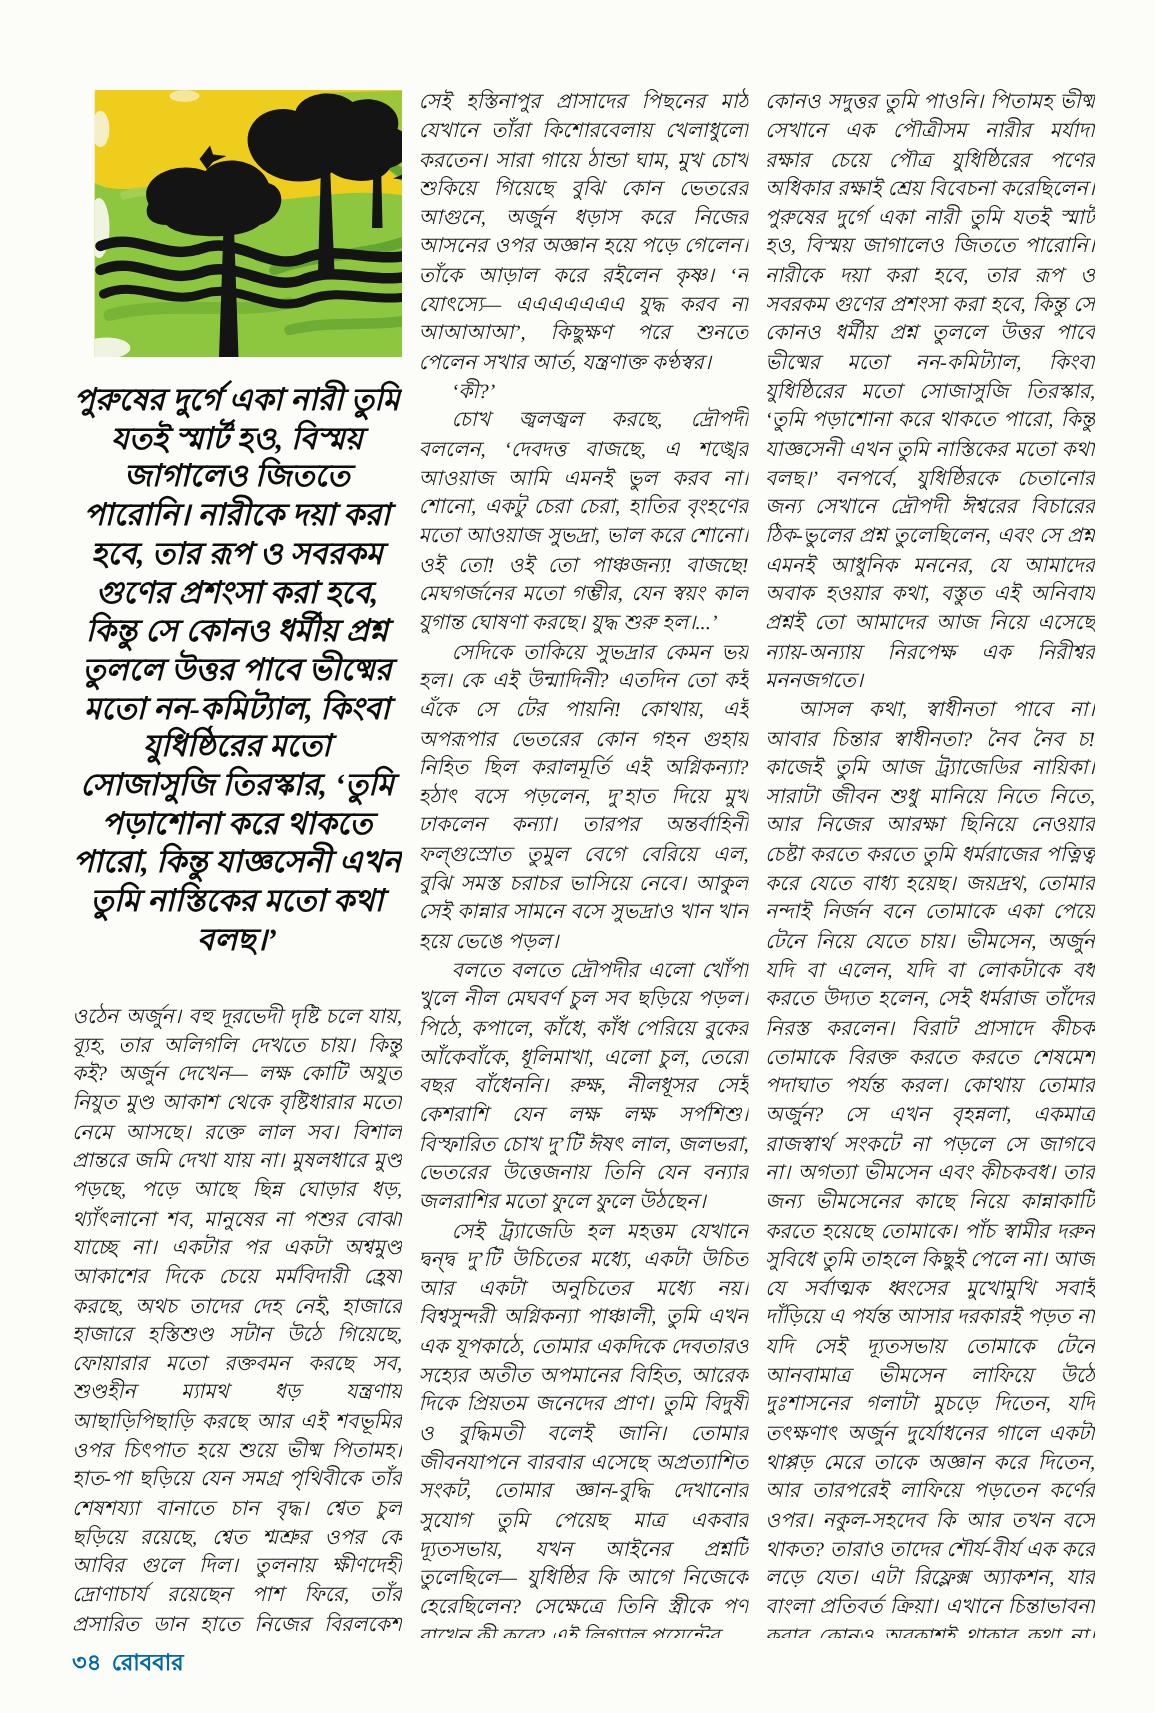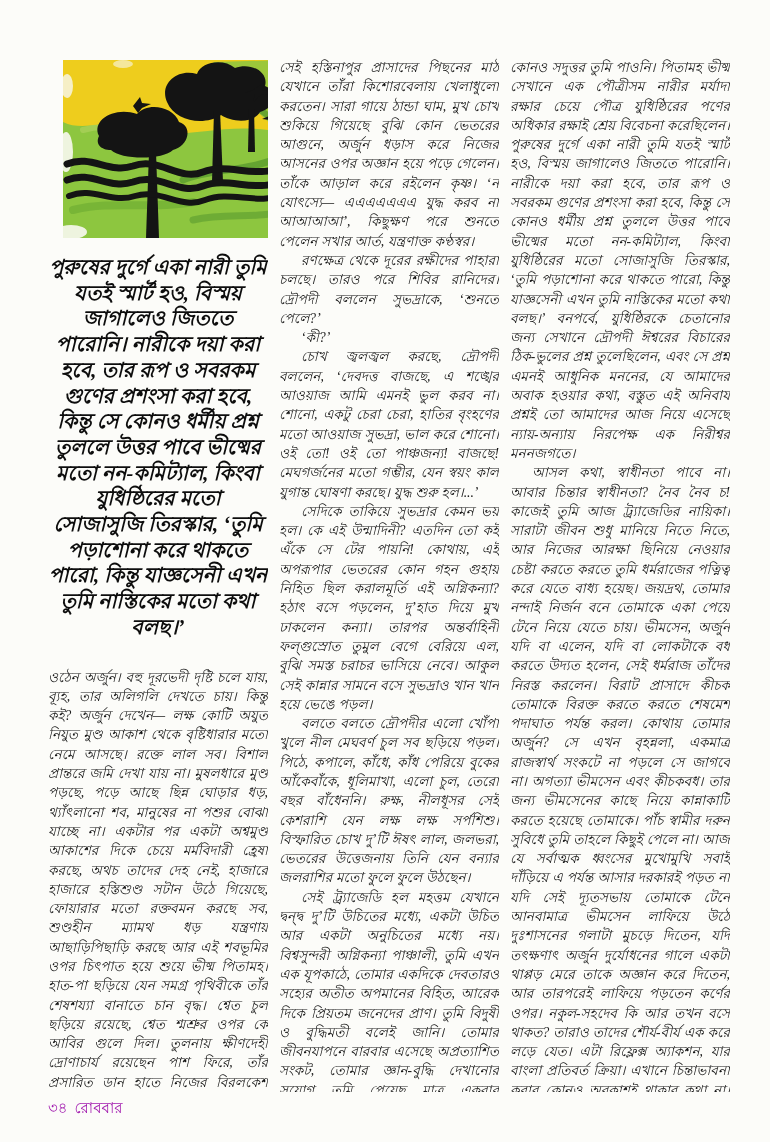--- a/index.html
+++ b/index.html
@@ -42,21 +42,22 @@
     font-weight:700;
     font-size:20.5px;
     line-height:25.7px;
     text-align:center;
     color:#0d0d0d;
   }
   .pagefooter {
     position:absolute; left:48px; top:1096px;
     font-size:15px;
     display:flex; gap:7px;
-    color:#a21caf;
+    color:#0369a1;
+    font-weight:bold;
   }
 </style>
 </head>
 <body>
 
 <div class="page">
 
   <div class="columns">
 
     <div class="col">
@@ -114,21 +115,20 @@
         </svg>
       </figure>
 
       <blockquote class="pullquote">পুরুষের দুর্গে একা নারী তুমি যতই স্মার্ট হও, বিস্ময় জাগালেও জিততে পারোনি। নারীকে দয়া করা হবে, তার রূপ ও সবরকম গুণের প্রশংসা করা হবে, কিন্তু সে কোনও ধর্মীয় প্রশ্ন তুললে উত্তর পাবে ভীষ্মের মতো নন-কমিট্যাল, কিংবা যুধিষ্ঠিরের মতো সোজাসুজি তিরস্কার, ‘তুমি পড়াশোনা করে থাকতে পারো, কিন্তু যাজ্ঞসেনী এখন তুমি নাস্তিকের মতো কথা বলছ।’</blockquote>
 
       <p class="body">ওঠেন অর্জুন। বহু দূরভেদী দৃষ্টি চলে যায়, ব্যূহ, তার অলিগলি দেখতে চায়। কিন্তু কই? অর্জুন দেখেন— লক্ষ কোটি অযুত নিযুত মুণ্ড আকাশ থেকে বৃষ্টিধারার মতো নেমে আসছে। রক্তে লাল সব। বিশাল প্রান্তরে জমি দেখা যায় না। মুষলধারে মুণ্ড পড়ছে, পড়ে আছে ছিন্ন ঘোড়ার ধড়, থ্যাঁৎলানো শব, মানুষের না পশুর বোঝা যাচ্ছে না। একটার পর একটা অশ্বমুণ্ড আকাশের দিকে চেয়ে মর্মবিদারী হ্রেষা করছে, অথচ তাদের দেহ নেই, হাজারে হাজারে হস্তিশুণ্ড সটান উঠে গিয়েছে, ফোয়ারার মতো রক্তবমন করছে সব, শুণ্ডহীন ম্যামথ ধড় যন্ত্রণায় আছাড়িপিছাড়ি করছে আর এই শবভূমির ওপর চিৎপাত হয়ে শুয়ে ভীষ্ম পিতামহ। হাত-পা ছড়িয়ে যেন সমগ্র পৃথিবীকে তাঁর শেষশয্যা বানাতে চান বৃদ্ধ। শ্বেত চুল ছড়িয়ে রয়েছে, শ্বেত শ্মশ্রুর ওপর কে আবির গুলে দিল। তুলনায় ক্ষীণদেহী দ্রোণাচার্য রয়েছেন পাশ ফিরে, তাঁর প্রসারিত ডান হাতে নিজের বিরলকেশ মুণ্ডটি ধরা, মৃত। বহুদূর থেকে একটা বিন্দু ছুটে আসছে, ক্রমশ বড় হচ্ছে, আরও বড়, বিকর্ণ, বিবিংশতি... চিৎকার করছে, ‘আসছি, পার্থ আসছি, এখুনি তোমাকে ধরে ফেলব।’ হাসছে, কই এ তো রণভূমি নয়! এ তো</p>
     </div>
 
     <div class="col">
       <p class="body">সেই হস্তিনাপুর প্রাসাদের পিছনের মাঠ যেখানে তাঁরা কিশোরবেলায় খেলাধুলো করতেন। সারা গায়ে ঠান্ডা ঘাম, মুখ চোখ শুকিয়ে গিয়েছে বুঝি কোন ভেতরের আগুনে, অর্জুন ধড়াস করে নিজের আসনের ওপর অজ্ঞান হয়ে পড়ে গেলেন। তাঁকে আড়াল করে রইলেন কৃষ্ণ। ‘ন যোৎস্যে— এএএএএএএ যুদ্ধ করব না আআআআ’, কিছুক্ষণ পরে শুনতে পেলেন সখার আর্ত, যন্ত্রণাক্ত কণ্ঠস্বর।</p>
-      <p class="body indent">রণক্ষেত্র থেকে দূরের রক্ষীদের পাহারা চলছে। তারও পরে শিবির রানিদের। দ্রৌপদী বললেন সুভদ্রাকে, ‘শুনতে পেলে?’</p>
       <p class="body indent">‘কী?’</p>
       <p class="body indent">চোখ জ্বলজ্বল করছে, দ্রৌপদী বললেন, ‘দেবদত্ত বাজছে, এ শঙ্খের আওয়াজ আমি এমনই ভুল করব না। শোনো, একটু চেরা চেরা, হাতির বৃংহণের মতো আওয়াজ সুভদ্রা, ভাল করে শোনো। ওই তো! ওই তো পাঞ্চজন্য! বাজছে! মেঘগর্জনের মতো গম্ভীর, যেন স্বয়ং কাল যুগান্ত ঘোষণা করছে। যুদ্ধ শুরু হল।...’</p>
       <p class="body indent">সেদিকে তাকিয়ে সুভদ্রার কেমন ভয় হল। কে এই উন্মাদিনী? এতদিন তো কই এঁকে সে টের পায়নি! কোথায়, এই অপরূপার ভেতরের কোন গহন গুহায় নিহিত ছিল করালমূর্তি এই অগ্নিকন্যা? হঠাৎ বসে পড়লেন, দু’হাত দিয়ে মুখ ঢাকলেন কন্যা। তারপর অন্তর্বাহিনী ফল্গুস্রোত তুমুল বেগে বেরিয়ে এল, বুঝি সমস্ত চরাচর ভাসিয়ে নেবে। আকুল সেই কান্নার সামনে বসে সুভদ্রাও খান খান হয়ে ভেঙে পড়ল।</p>
       <p class="body indent">বলতে বলতে দ্রৌপদীর এলো খোঁপা খুলে নীল মেঘবর্ণ চুল সব ছড়িয়ে পড়ল। পিঠে, কপালে, কাঁধে, কাঁধ পেরিয়ে বুকের আঁকেবাঁকে, ধূলিমাখা, এলো চুল, তেরো বছর বাঁধেননি। রুক্ষ, নীলধূসর সেই কেশরাশি যেন লক্ষ লক্ষ সর্পশিশু। বিস্ফারিত চোখ দু’টি ঈষৎ লাল, জলভরা, ভেতরের উত্তেজনায় তিনি যেন বন্যার জলরাশির মতো ফুলে ফুলে উঠছেন।</p>
       <p class="body indent">সেই ট্র্যাজেডি হল মহত্তম যেখানে দ্বন্দ্ব দু’টি উচিতের মধ্যে, একটা উচিত আর একটা অনুচিতের মধ্যে নয়। বিশ্বসুন্দরী অগ্নিকন্যা পাঞ্চালী, তুমি এখন এক যূপকাঠে, তোমার একদিকে দেবতারও সহ্যের অতীত অপমানের বিহিত, আরেক দিকে প্রিয়তম জনেদের প্রাণ। তুমি বিদুষী ও বুদ্ধিমতী বলেই জানি। তোমার জীবনযাপনে বারবার এসেছে অপ্রত্যাশিত সংকট, তোমার জ্ঞান-বুদ্ধি দেখানোর সুযোগ তুমি পেয়েছ মাত্র একবার দ্যূতসভায়, যখন আইনের প্রশ্নটি তুলেছিলে— যুধিষ্ঠির কি আগে নিজেকে হেরেছিলেন? সেক্ষেত্রে তিনি স্ত্রীকে পণ রাখেন কী করে? এই লিগ্যাল পয়েন্টের</p>
     </div>
 
     <div class="col">
       <p class="body">কোনও সদুত্তর তুমি পাওনি। পিতামহ ভীষ্ম সেখানে এক পৌত্রীসম নারীর মর্যাদা রক্ষার চেয়ে পৌত্র যুধিষ্ঠিরের পণের অধিকার রক্ষাই শ্রেয় বিবেচনা করেছিলেন। পুরুষের দুর্গে একা নারী তুমি যতই স্মার্ট হও, বিস্ময় জাগালেও জিততে পারোনি। নারীকে দয়া করা হবে, তার রূপ ও সবরকম গুণের প্রশংসা করা হবে, কিন্তু সে কোনও ধর্মীয় প্রশ্ন তুললে উত্তর পাবে ভীষ্মের মতো নন-কমিট্যাল, কিংবা যুধিষ্ঠিরের মতো সোজাসুজি তিরস্কার, ‘তুমি পড়াশোনা করে থাকতে পারো, কিন্তু যাজ্ঞসেনী এখন তুমি নাস্তিকের মতো কথা বলছ।’ বনপর্বে, যুধিষ্ঠিরকে চেতানোর জন্য সেখানে দ্রৌপদী ঈশ্বরের বিচারের ঠিক-ভুলের প্রশ্ন তুলেছিলেন, এবং সে প্রশ্ন এমনই আধুনিক মননের, যে আমাদের অবাক হওয়ার কথা, বস্তুত এই অনিবার্য প্রশ্নই তো আমাদের আজ নিয়ে এসেছে ন্যায়-অন্যায় নিরপেক্ষ এক নিরীশ্বর মননজগতে।</p>
       <p class="body indent">আসল কথা, স্বাধীনতা পাবে না। আবার চিন্তার স্বাধীনতা? নৈব নৈব চ! কাজেই তুমি আজ ট্র্যাজেডির নায়িকা। সারাটা জীবন শুধু মানিয়ে নিতে নিতে, আর নিজের আরক্ষা ছিনিয়ে নেওয়ার চেষ্টা করতে করতে তুমি ধর্মরাজের পত্নিত্ব করে যেতে বাধ্য হয়েছ। জয়দ্রথ, তোমার নন্দাই নির্জন বনে তোমাকে একা পেয়ে টেনে নিয়ে যেতে চায়। ভীমসেন, অর্জুন যদি বা এলেন, যদি বা লোকটাকে বধ করতে উদ্যত হলেন, সেই ধর্মরাজ তাঁদের নিরস্ত করলেন। বিরাট প্রাসাদে কীচক তোমাকে বিরক্ত করতে করতে শেষমেশ পদাঘাত পর্যন্ত করল। কোথায় তোমার অর্জুন? সে এখন বৃহন্নলা, একমাত্র রাজস্বার্থ সংকটে না পড়লে সে জাগবে না। অগত্যা ভীমসেন এবং কীচকবধ। তার জন্য ভীমসেনের কাছে নিয়ে কান্নাকাটি করতে হয়েছে তোমাকে। পাঁচ স্বামীর দরুন সুবিধে তুমি তাহলে কিছুই পেলে না। আজ যে সর্বাত্মক ধ্বংসের মুখোমুখি সবাই দাঁড়িয়ে এ পর্যন্ত আসার দরকারই পড়ত না যদি সেই দ্যূতসভায় তোমাকে টেনে আনবামাত্র ভীমসেন লাফিয়ে উঠে দুঃশাসনের গলাটা মুচড়ে দিতেন, যদি তৎক্ষণাৎ অর্জুন দুর্যোধনের গালে একটা থাপ্পড় মেরে তাকে অজ্ঞান করে দিতেন, আর তারপরেই লাফিয়ে পড়তেন কর্ণের ওপর। নকুল-সহদেব কি আর তখন বসে থাকত? তারাও তাদের শৌর্য-বীর্য এক করে লড়ে যেত। এটা রিফ্লেক্স অ্যাকশন, যার বাংলা প্রতিবর্ত ক্রিয়া। এখানে চিন্তাভাবনা করার কোনও অবকাশই থাকার কথা না। এঁরা যে সেটা করেননি সেটা আশ্চর্যের ওপরে আশ্চর্য, এবং তার ওপরে আরও আশ্চর্য! কেন?</p>

